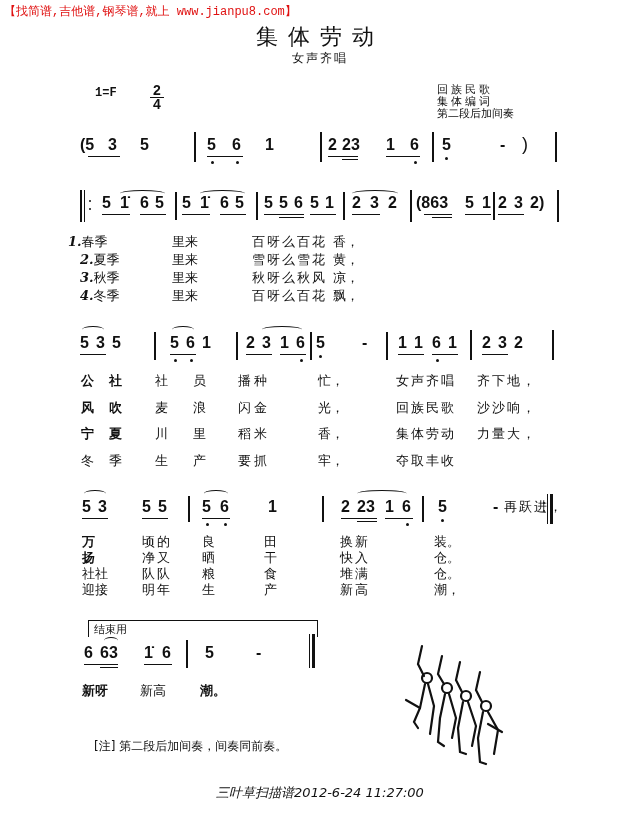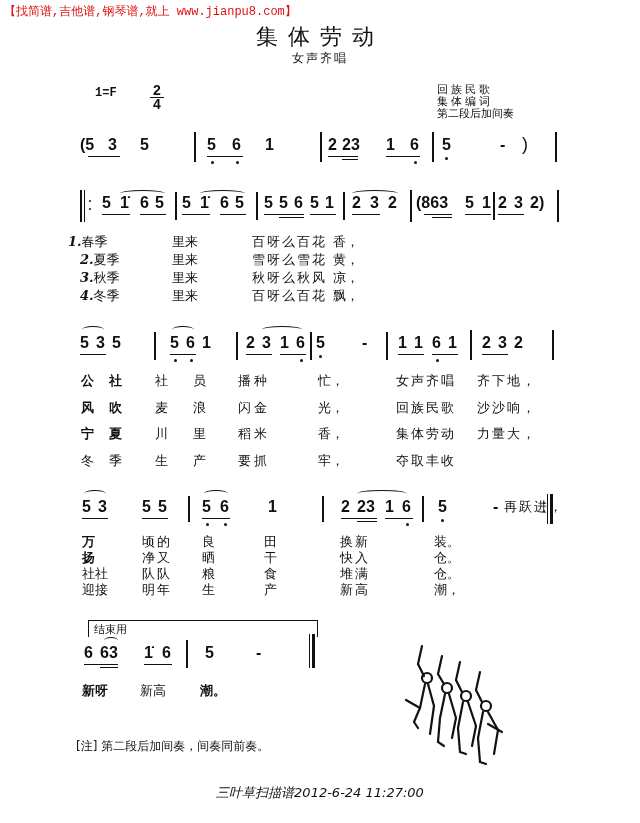--- a/index.html
+++ b/index.html
@@ -15,21 +15,21 @@
   .credits { left:437px; top:84px; font-size:11px; line-height:12px; letter-spacing:3px; }
   .credits div:last-child { letter-spacing:0; }
   .staff { left:80px; width:480px; height:34px; }
   .note { position:absolute; font-weight:bold; font-size:16px; font-family:"Liberation Sans", sans-serif; }
   .bl { position:absolute; width:1.5px; background:#111; }
   .ul { position:absolute; height:1.2px; background:#111; }
   .dot { position:absolute; width:3px; height:3px; border-radius:50%; background:#111; }
   .slur { position:absolute; border-top:1.5px solid #111; border-radius:50% 50% 0 0; height:6px; }
   .lyr { position:absolute; font-size:13px; white-space:nowrap; }
   .vnum { font-style:italic; font-weight:bold; font-family:"DejaVu Serif", serif; }
-  .note-text { left:76px; top:738px; font-size:12px; }
+  .note-text { left:94px; top:738px; font-size:12px; }
   .footer { left:0; width:640px; top:784px; text-align:center; font-size:13px; font-style:italic; }
   .ending { left:88px; top:620px; width:228px; height:16px; border-top:1.2px solid #111; border-left:1.2px solid #111; border-right:1.2px solid #111; }
   .ending span { position:absolute; left:5px; top:1px; font-size:11px; }
 </style>
 </head>
 <body>
 
 <div class="abs watermark">【找简谱,吉他谱,钢琴谱,就上 www.jianpu8.com】</div>
 <div class="abs title">集体劳动</div>
 <div class="abs subtitle">女声齐唱</div>

